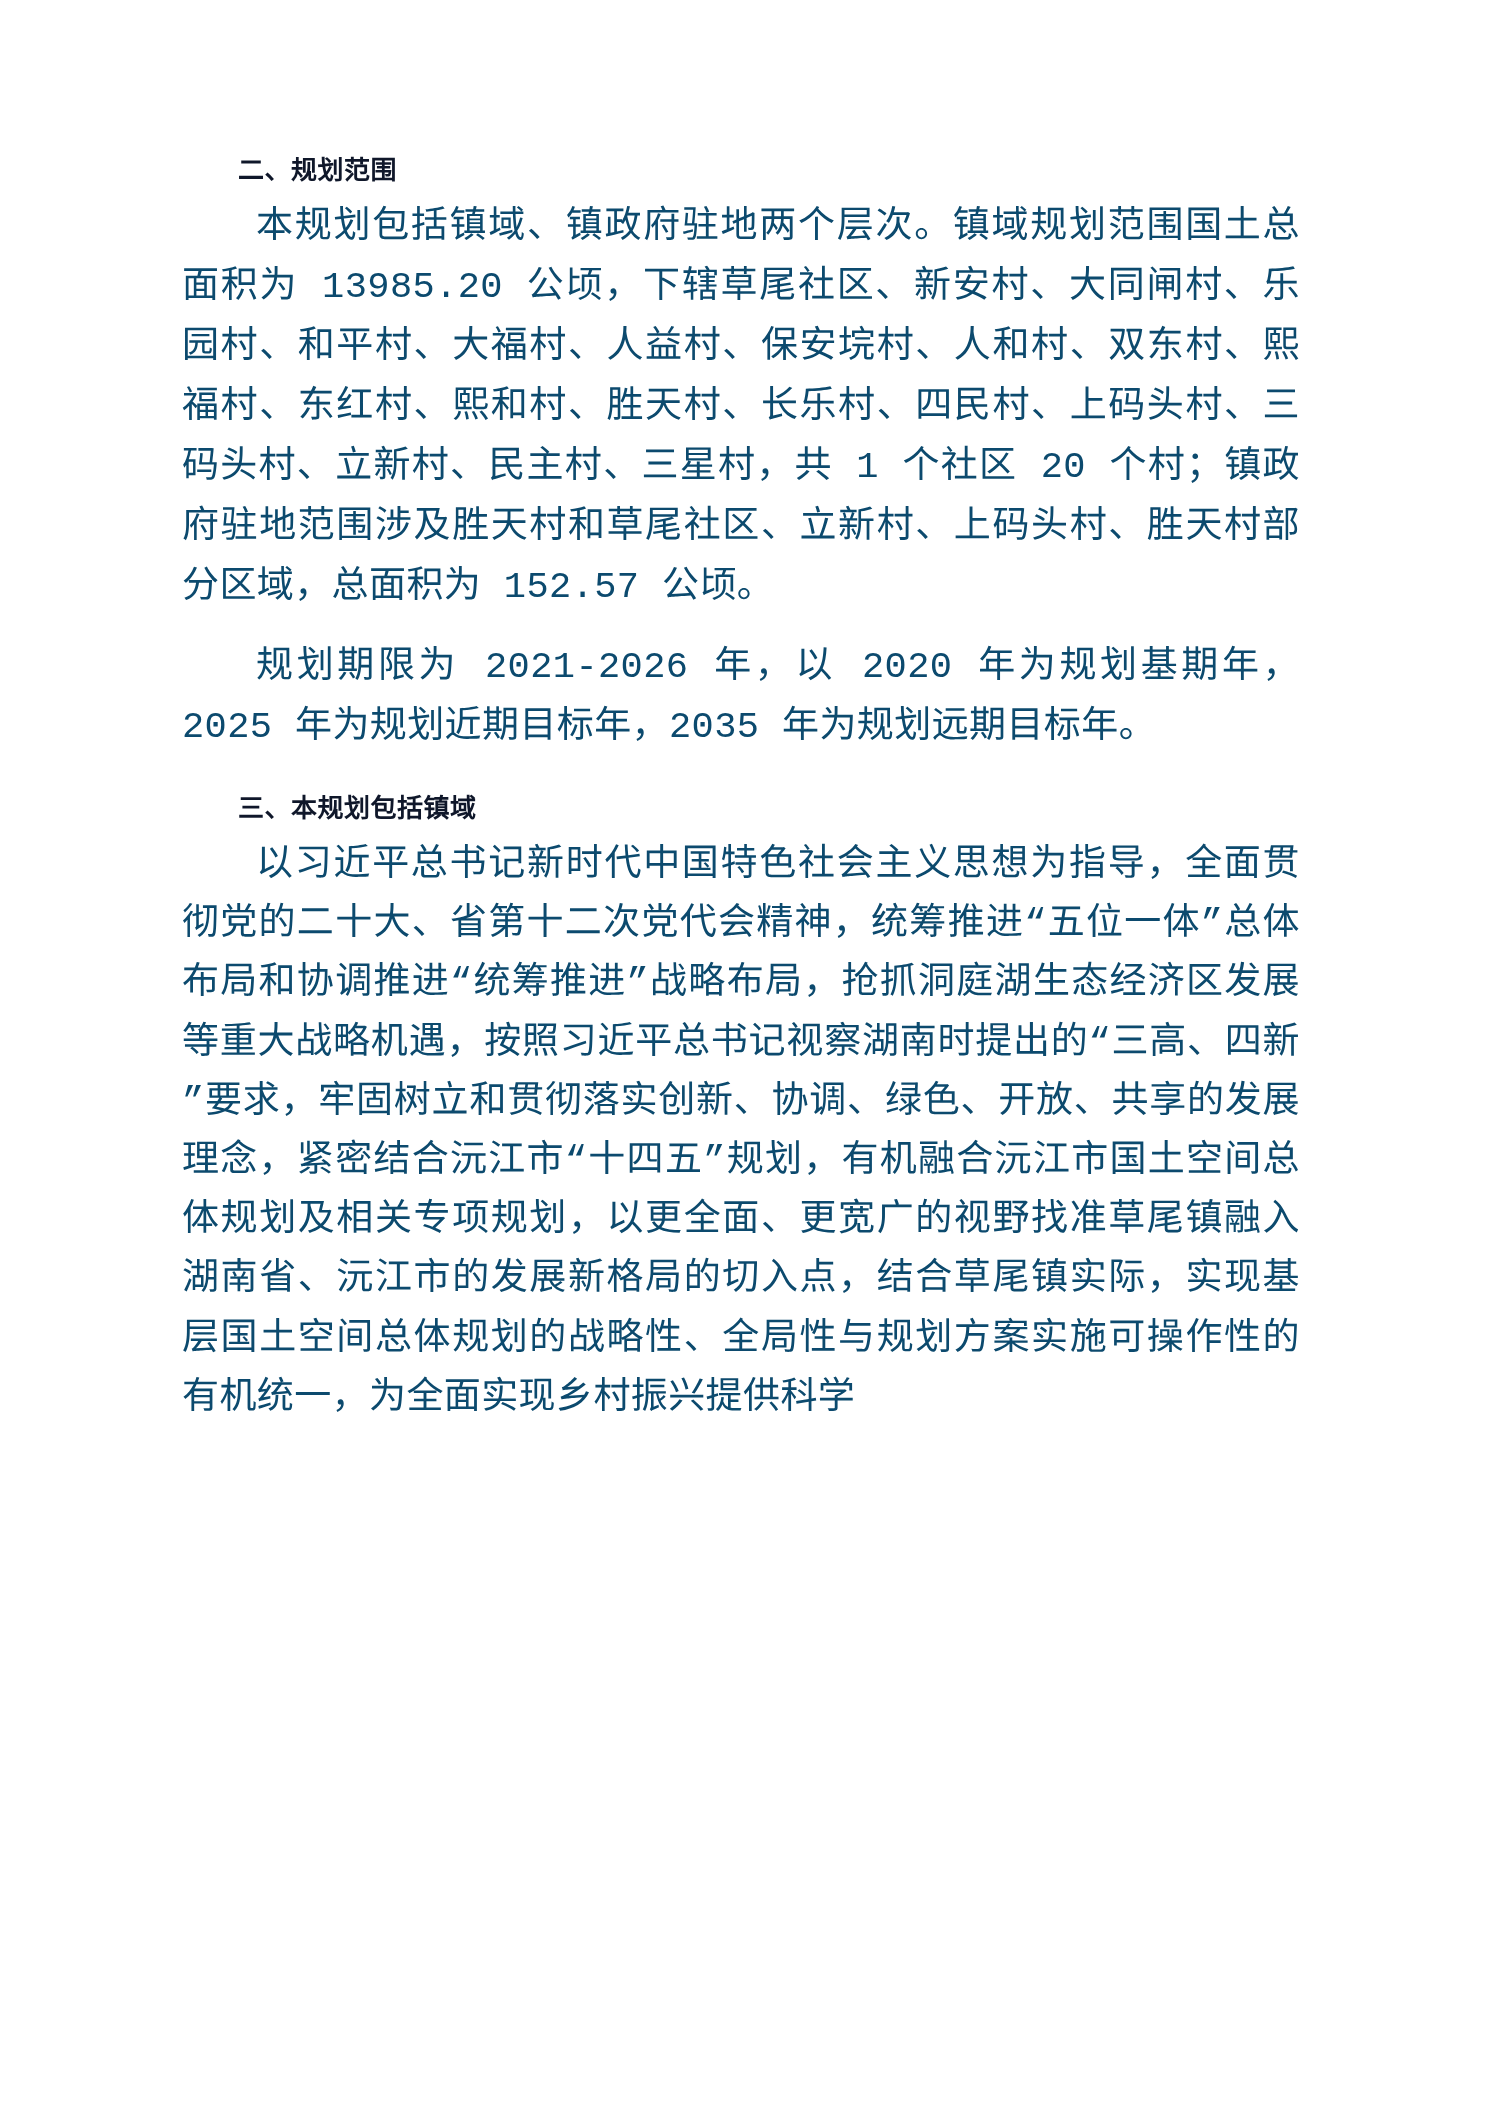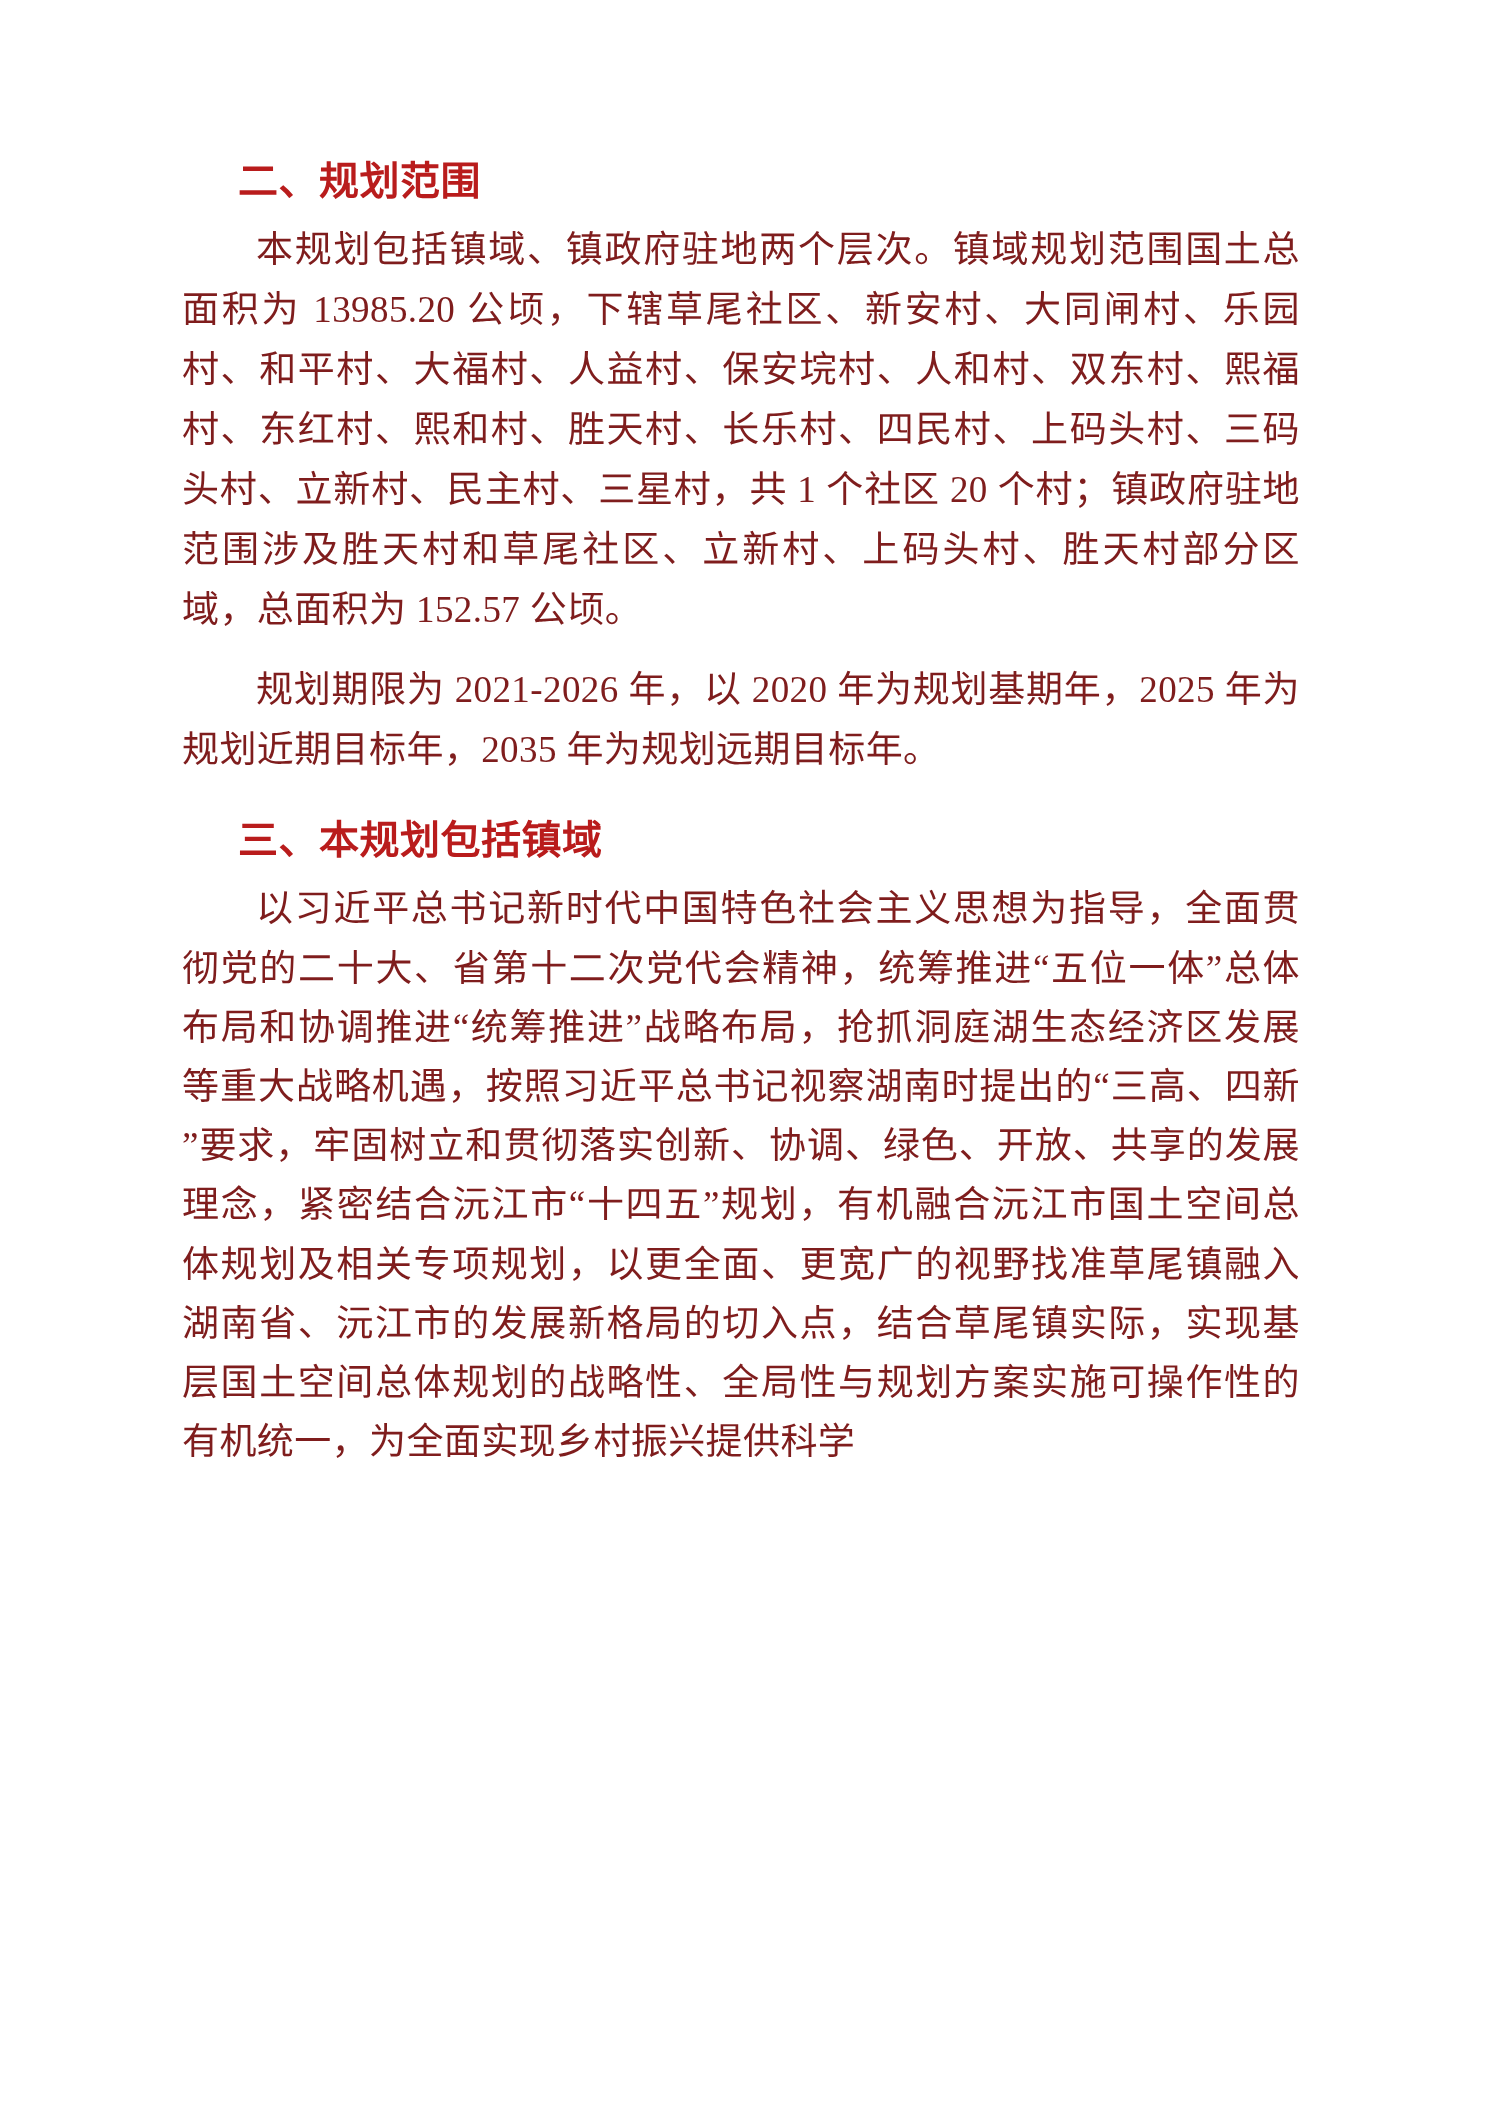--- a/index.html
+++ b/index.html
@@ -18,32 +18,32 @@
   }
   .content {
     position: absolute;
     left: 182px;
     top: 150px;
     width: 1118px;
   }
   .heading {
     font-family: "Liberation Sans", "DejaVu Sans", sans-serif;
     font-weight: bold;
-    font-size: 40px;
+    font-size: 26px;
     line-height: 1.55;
-    color: #b91c1c;
+    color: #0f172a;
     margin: 0 0 8px 0;
     text-indent: 56px;
     letter-spacing: 0.5px;
   }
   .para {
-    font-family: Liberation Serif, serif;
+    font-family: Liberation Mono, monospace;
     font-size: 37px;
     line-height: 1.62;
-    color: #7f1d1d;
+    color: #0c4a6e;
     margin: 0 0 6px 0;
     text-indent: 74px;
     text-align: justify;
     text-justify: inter-ideograph;
     letter-spacing: 0.4px;
   }
   .para.tight {
     line-height: 1.60;
   }
   .spacer-sm { height: 14px; }

